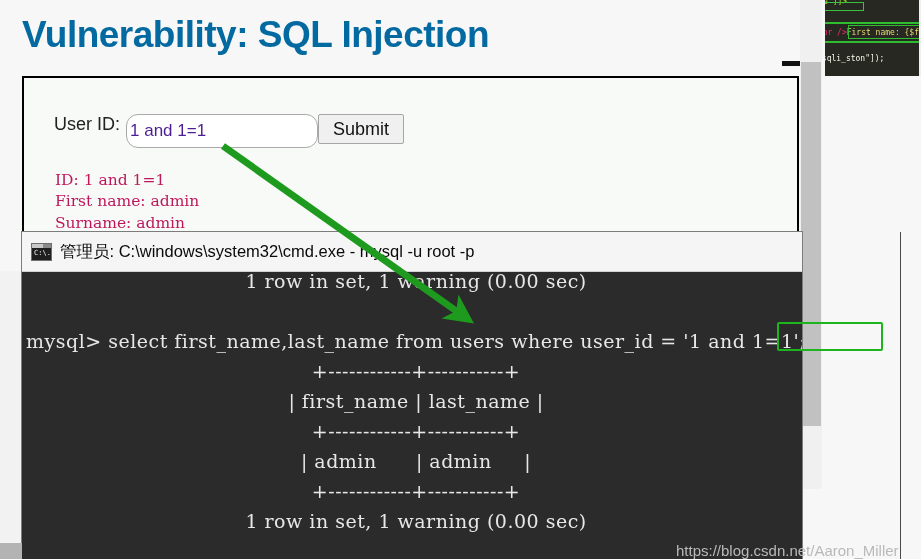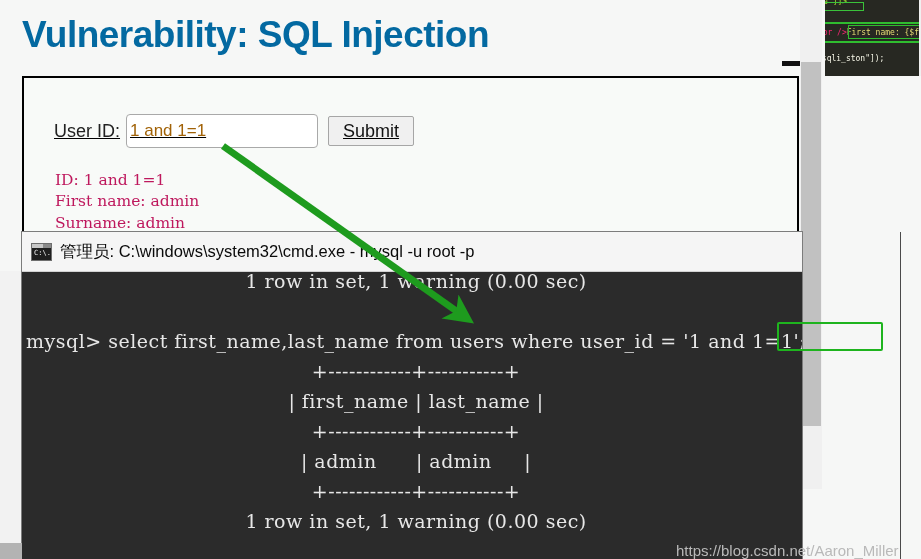--- a/index.html
+++ b/index.html
@@ -17,30 +17,30 @@
     position:absolute;left:22px;top:14px;
     font-size:37px;font-weight:bold;color:#0369a1;
     letter-spacing:-0.5px;white-space:nowrap;
   }
 
   
   #vuln-card{
     position:absolute;left:22px;top:76px;width:777px;height:180px;
     background:#f8faf8;border:2px solid #000;box-sizing:border-box;
   }
-  #form-row{position:absolute;left:30px;top:36px;display:flex;align-items:center;text-decoration:underline;}
+  #form-row{position:absolute;left:30px;top:36px;display:flex;}
   #userid-label{font-size:18px;color:#222;margin-right:6px;}
   #userid-input{
     width:192px;height:28px;box-sizing:border-box;
     border:1px solid #a9a9a9;background:#fff;
-    font-family:"Liberation Sans",sans-serif;font-size:17px;color:#a16207;
-    padding:16px 3px;border-radius:4px;outline:none;
+    font-family:"Liberation Sans",sans-serif;font-size:17px;color:#4c1d95;
+    padding:16px 3px;border-radius:12px;outline:none;
   }
   #submit-button{
-    margin-left:10px;height:30px;padding:0 14px;box-sizing:border-box;
+    margin-left:0;height:30px;padding:0 14px;box-sizing:border-box;
     border:1px solid #a6a6a6;background:#f0f0f0;color:#111;
     font-family:"Liberation Sans",sans-serif;font-size:18px;border-radius:2px;
     cursor:pointer;
   }
   #result-block{
     position:absolute;left:31px;top:92px;
     font-family:"DejaVu Serif",serif;font-size:15.5px;line-height:1.38;
     color:#be185d;white-space:pre;
   }
 

